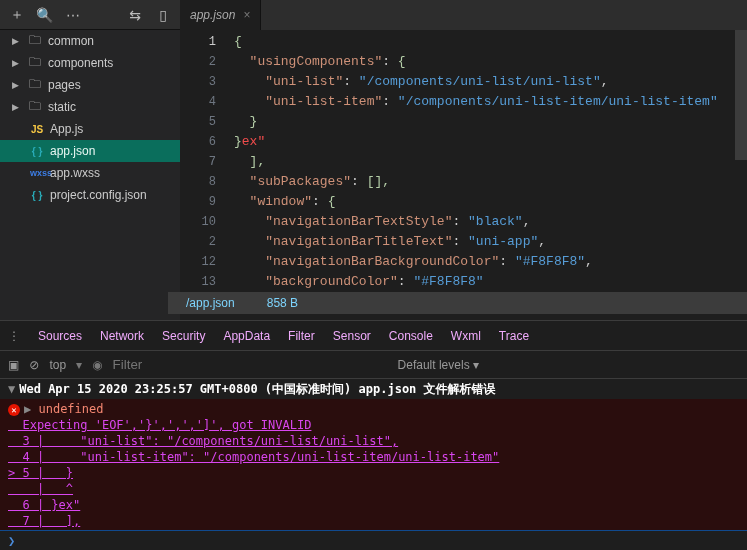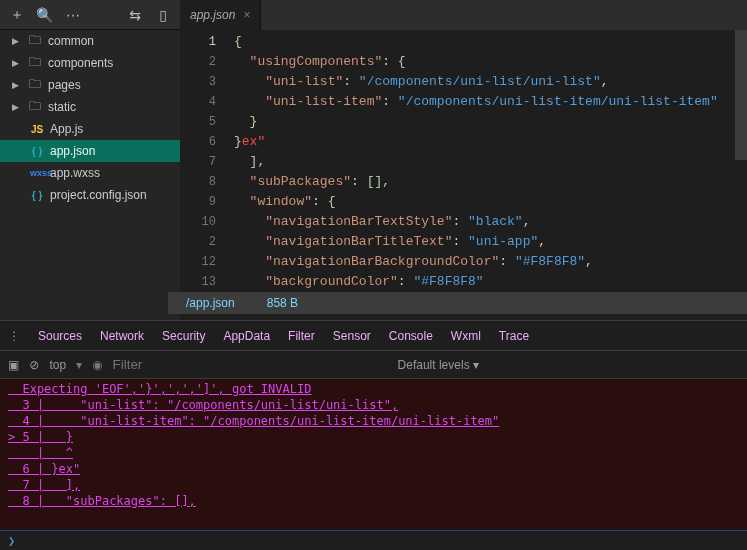--- a/index.html
+++ b/index.html
@@ -240,21 +240,25 @@
     <span>▣</span>
     <span>⊘</span>
     <span>top</span>
     <span style="color:#777">▾</span>
     <span style="color:#777">◉</span>
     <input placeholder="Filter" style="">
     <span class="levels">Default levels ▾</span>
   </div>
 
   <div class="con-out" id="conout">
+    <div class="hdr">
+      <span class="arrow">▼</span><b>Wed Apr 15 2020 23:25:57 GMT+0800 (中国标准时间)   app.json  文件解析错误</b>
+    </div>
   <div>
+        <div class="err"><span class="icon-err">✕</span><span class="caret">▶ </span>undefined</div>
         <div class="errline">  Expecting 'EOF','}',',',']', got INVALID</div>
         <div class="errline">  3 |     "uni-list": "/components/uni-list/uni-list",</div>
         <div class="errline">  4 |     "uni-list-item": "/components/uni-list-item/uni-list-item"</div>
         <div class="errline">&gt; 5 |   }</div>
         <div class="errline">    |   ^</div>
         <div class="errline">  6 | }ex"</div>
         <div class="errline">  7 |   ],</div>
         <div class="errline">  8 |   "subPackages": [],</div>
       </div>
     </div>

